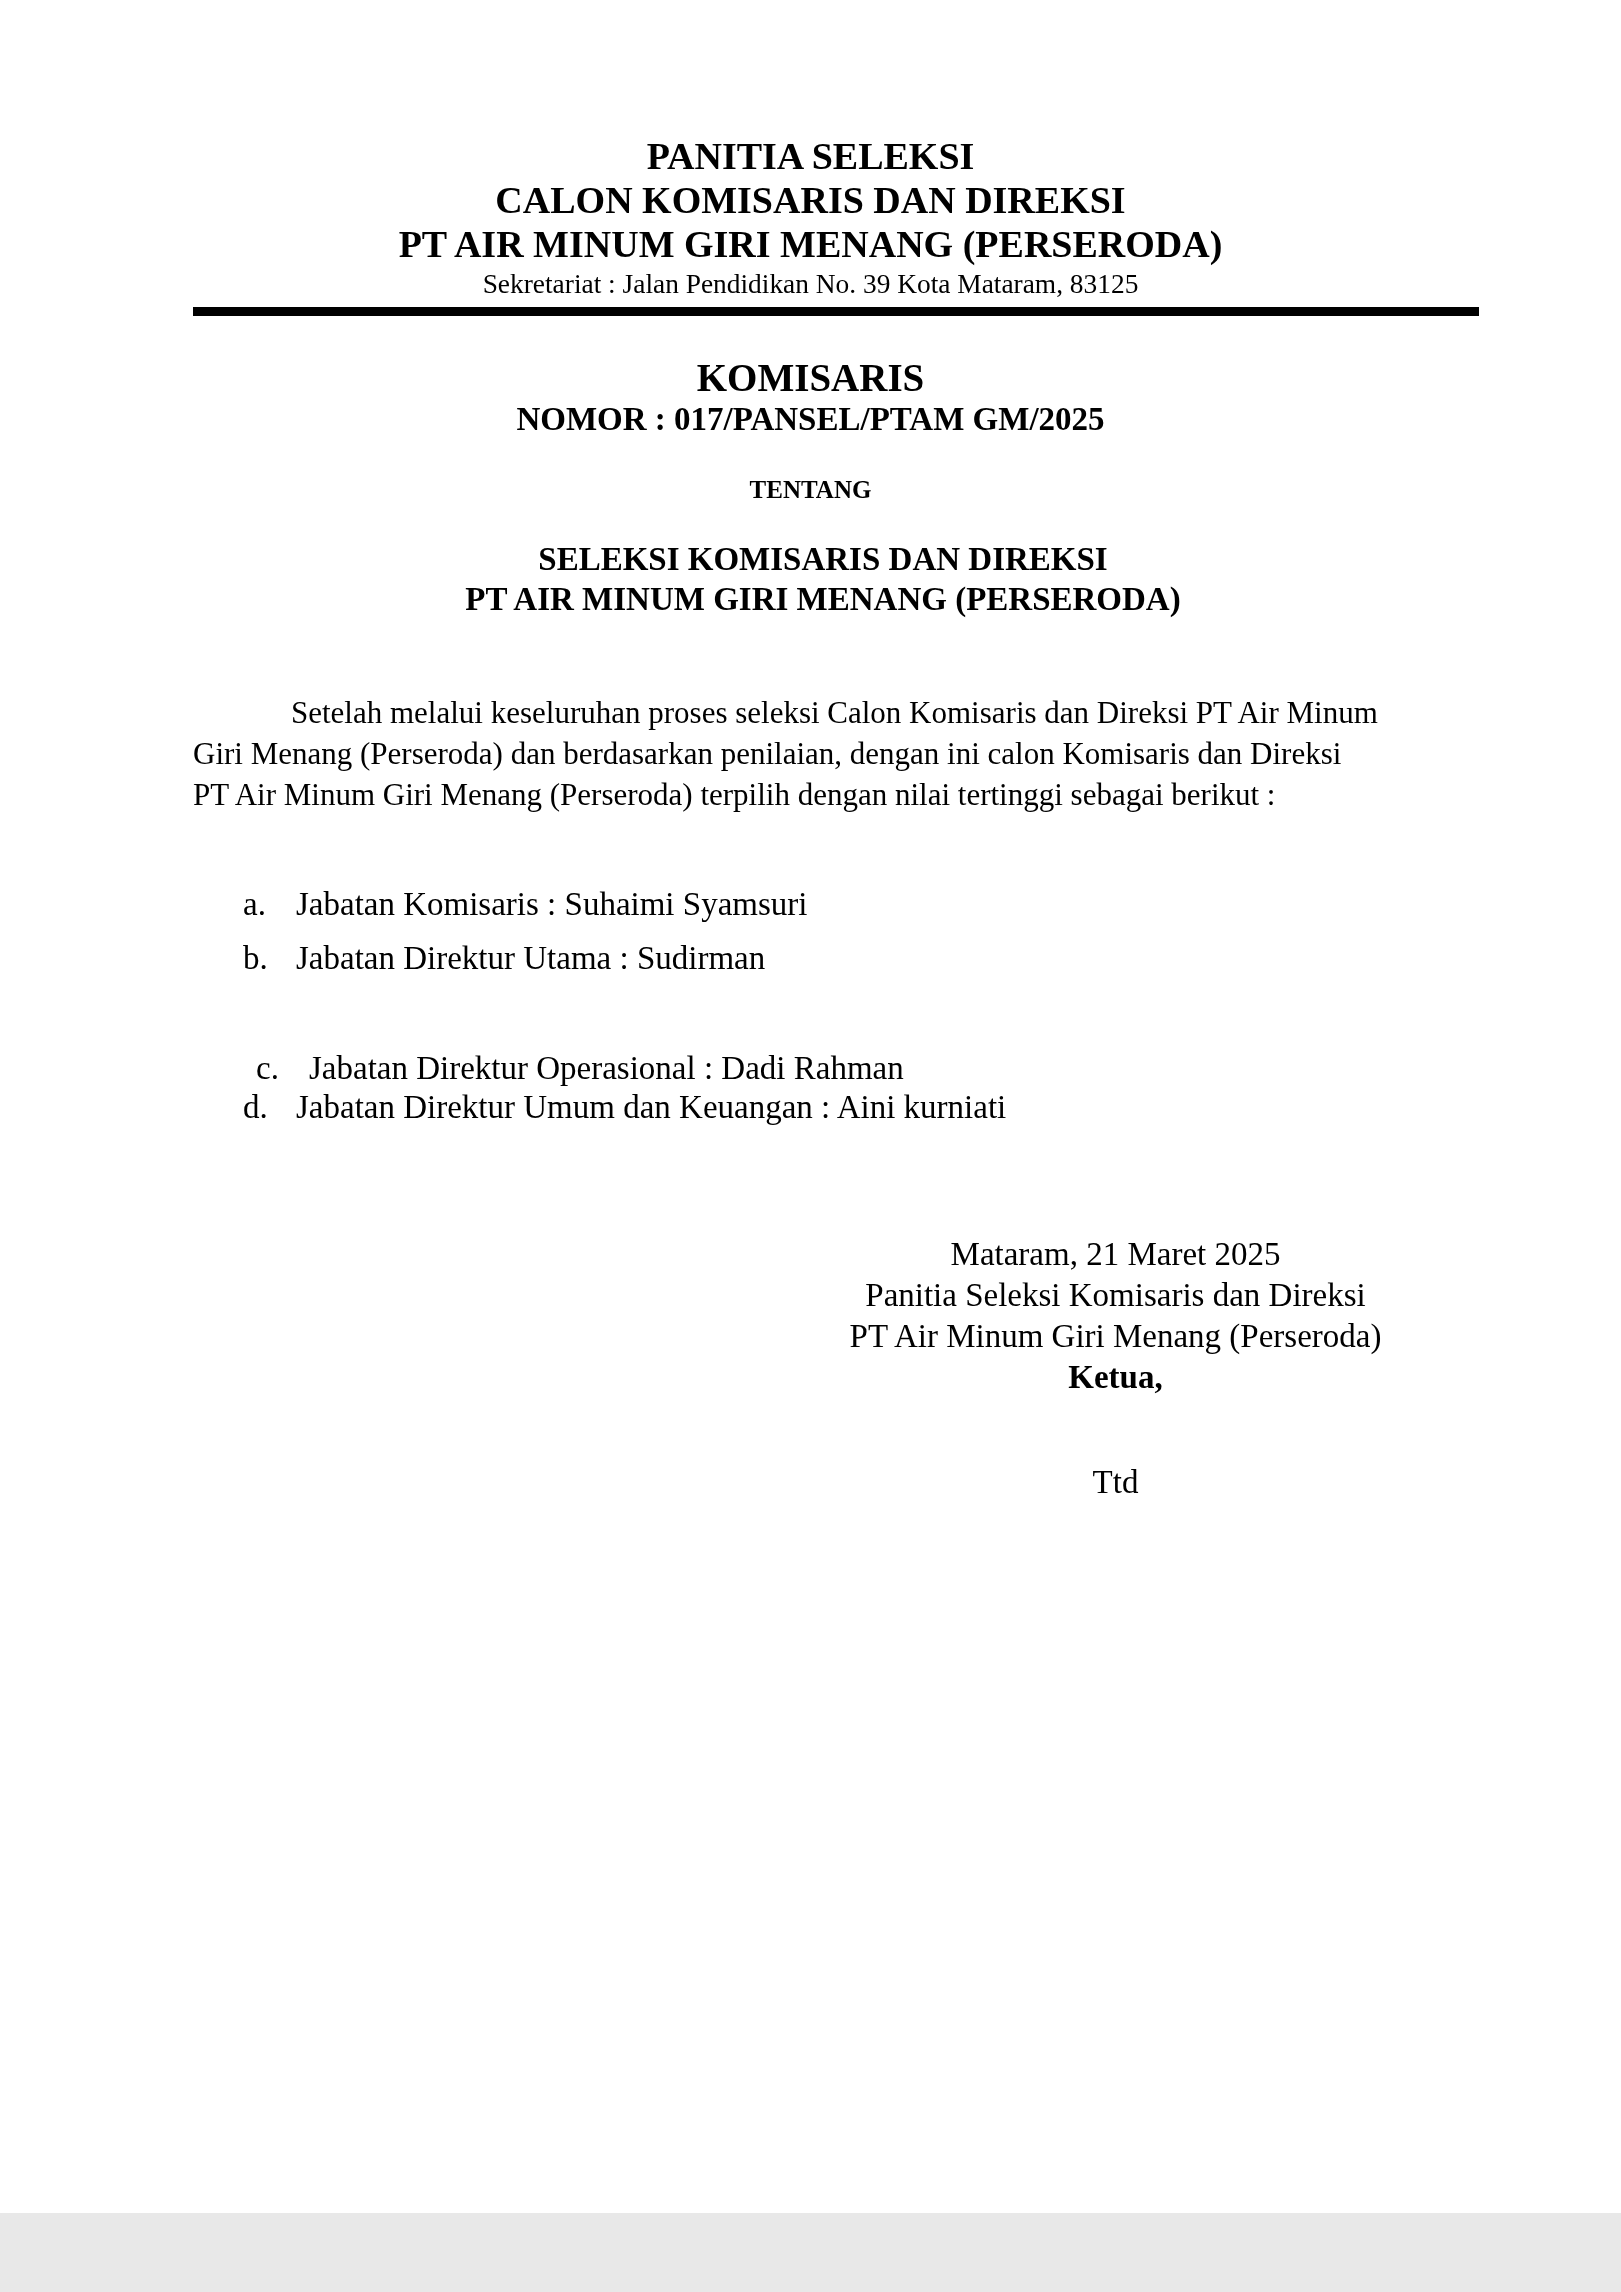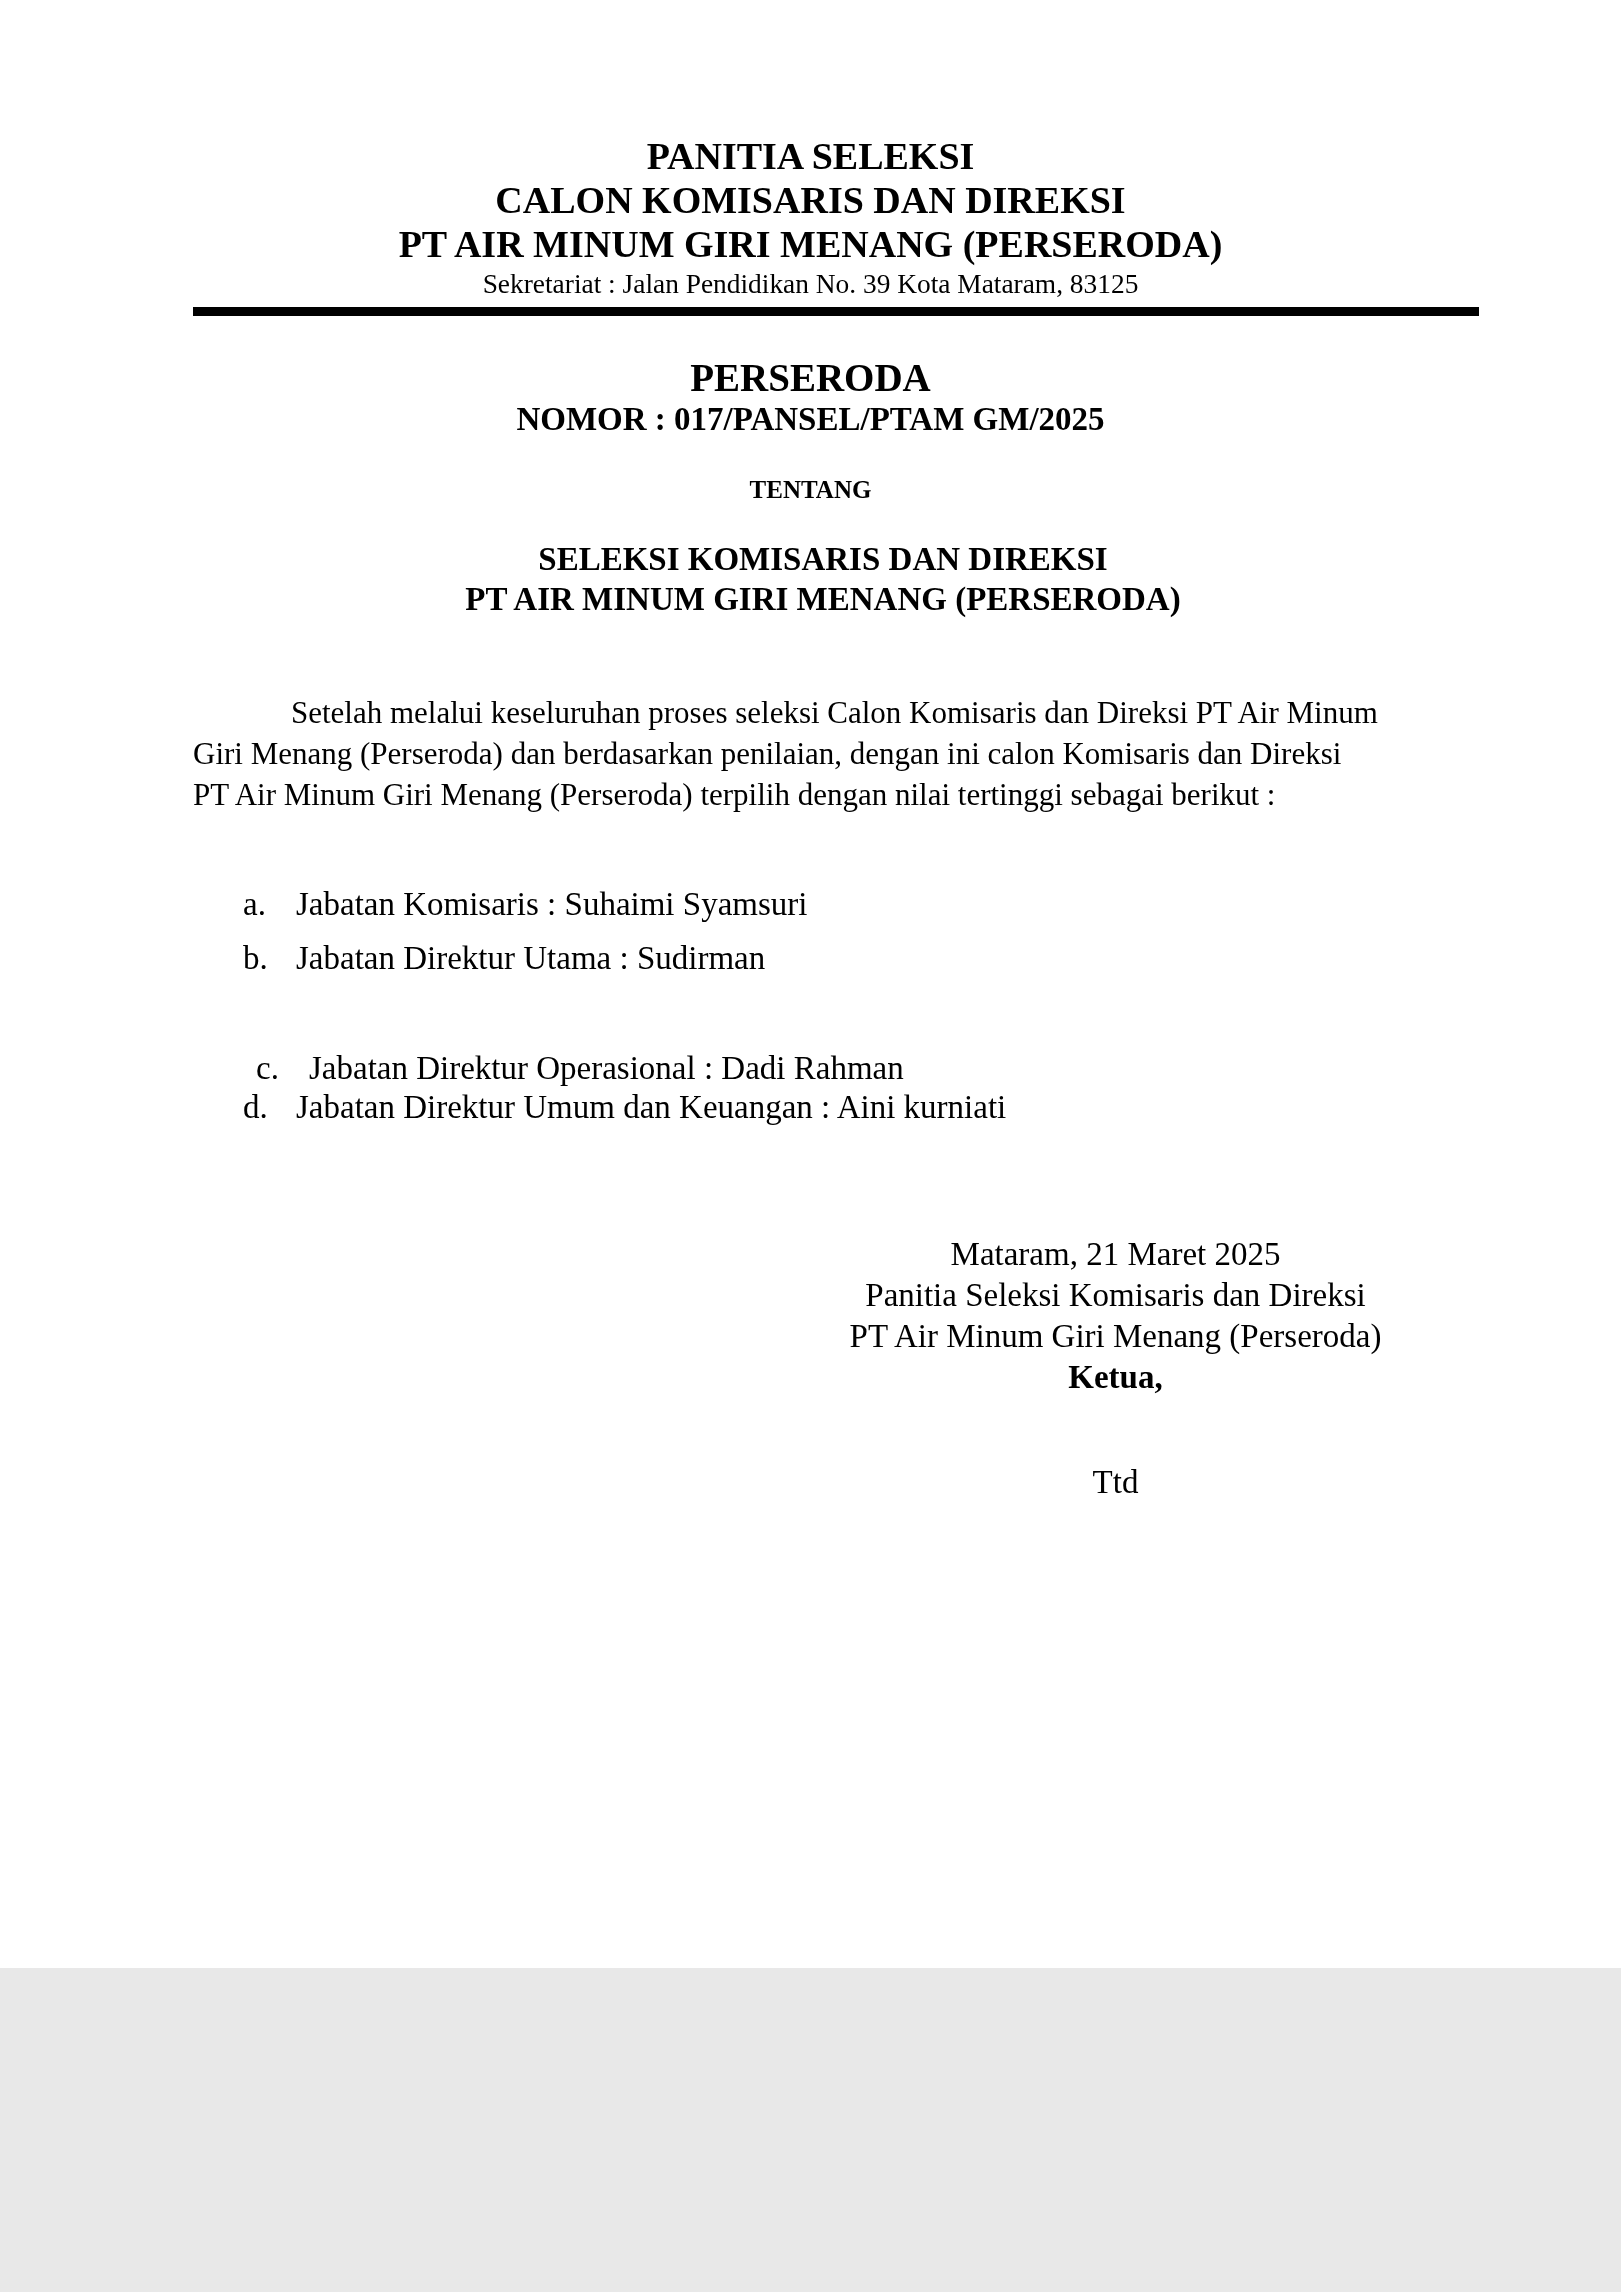--- a/index.html
+++ b/index.html
@@ -3,21 +3,21 @@
 <meta charset="utf-8">
 <style>
   html, body {
     margin: 0;
     padding: 0;
     background: #e8e8e8;
   }
   .page {
     position: relative;
     width: 1621px;
-    height: 1968px;
+    height: 2213px;
     margin: 0 auto;
     background: #ffffff;
     color: #000000;
     font-family: "Liberation Serif", "DejaVu Serif", serif;
     overflow: hidden;
   }
   .abs { position: absolute; }
   .centered { left: 0; right: 0; text-align: center; }
 
   
@@ -124,21 +124,21 @@
   <header class="abs centered letterhead">
     <div>PANITIA SELEKSI</div>
     <div>CALON KOMISARIS DAN DIREKSI</div>
     <div>PT AIR MINUM GIRI MENANG (PERSERODA)</div>
   </header>
 
   <div class="abs centered letterhead-secretariat">Sekretariat : Jalan Pendidikan No. 39 Kota Mataram, 83125</div>
 
   <div class="abs letterhead-divider" style="background: rgb(0, 0, 0);"></div>
 
-  <div class="abs centered doc-title">PERSERODA</div>
+  <div class="abs centered doc-title">KOMISARIS</div>
 
   <div class="abs centered doc-number">NOMOR : 017/PANSEL/PTAM GM/2025</div>
 
   <div class="abs centered doc-about">TENTANG</div>
 
   <div class="abs centered doc-subject">
     <div>SELEKSI KOMISARIS DAN DIREKSI</div>
     <div>PT AIR MINUM GIRI MENANG (PERSERODA)</div>
   </div>
 

